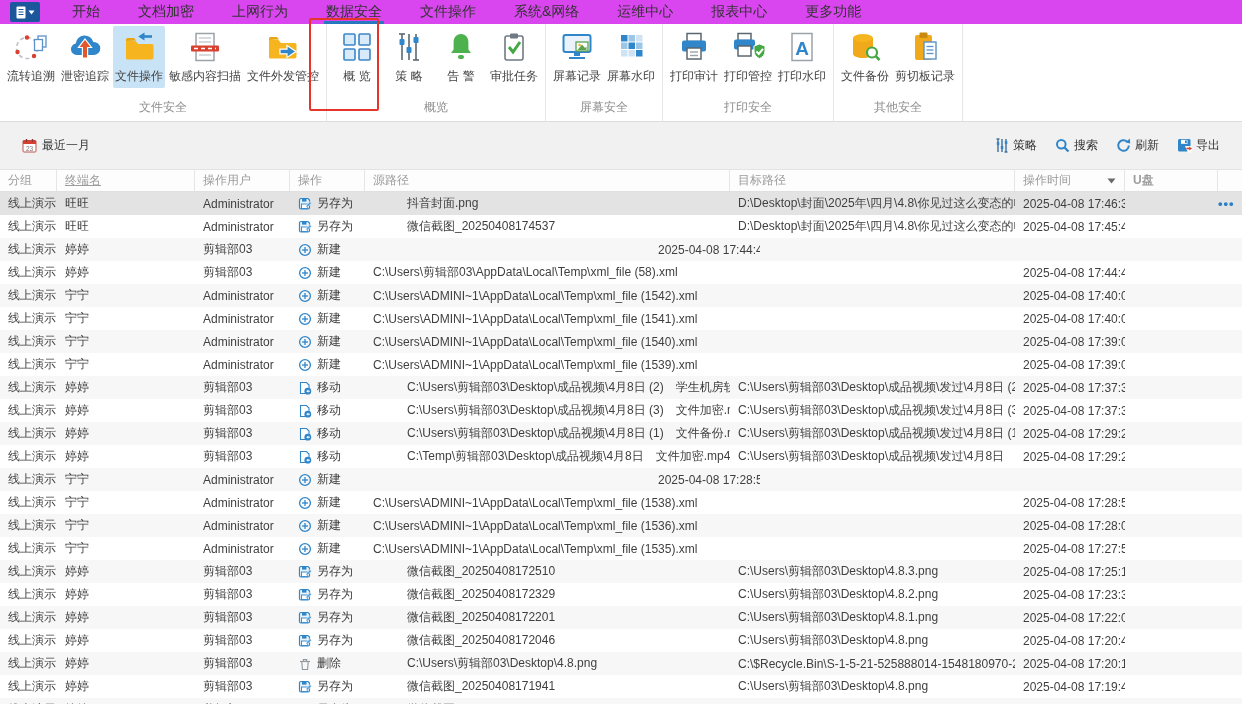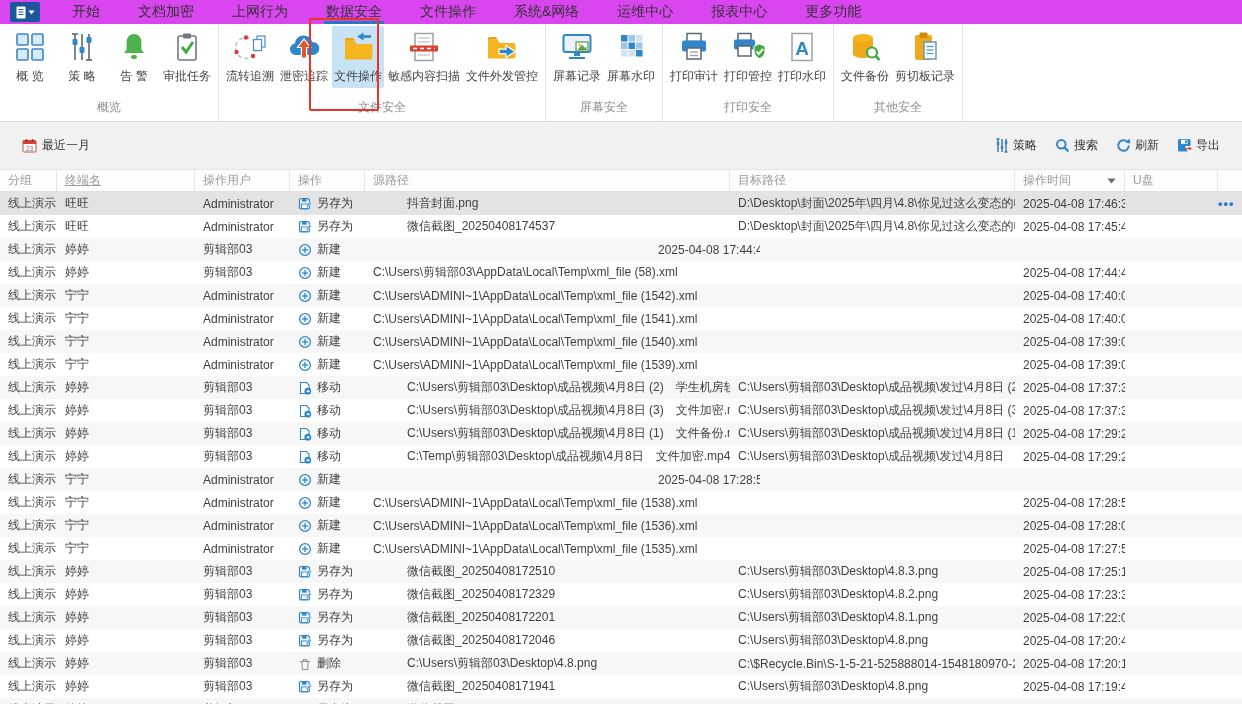--- a/index.html
+++ b/index.html
@@ -77,20 +77,81 @@
       <div class="menu-item">更多功能</div>
     </nav>
 </div>
 
 <div class="ribbon" id="ribbon">
     <section class="ribbon-group">
       <div class="rg-items">
         <div class="ribbon-item">
           <span class="ribbon-icon">
             <svg width="36" height="32" viewBox="0 0 36 32">
+              <circle cx="14" cy="17" r="10.5" fill="none" stroke="#bcc2c8" stroke-width="1.6" stroke-dasharray="4 3"></circle>
+              <rect x="25" y="5" width="8" height="11" fill="#fff" stroke="#5b93c9" stroke-width="1.3"></rect>
+              <rect x="21.5" y="8.5" width="8" height="11" fill="#fff" stroke="#5b93c9" stroke-width="1.3"></rect>
+              <circle cx="14" cy="6.5" r="2.2" fill="#d8402f"></circle>
+              <circle cx="4.5" cy="21" r="2.2" fill="#d8402f"></circle>
+              <circle cx="21" cy="25" r="2.2" fill="#d8402f"></circle>
+            </svg>
+          </span>
+          <span class="ribbon-label">流转追溯</span>
+        </div>
+        <div class="ribbon-item">
+          <span class="ribbon-icon">
+            <svg width="36" height="32" viewBox="0 0 36 32">
+              <path d="M9.5 24a5.8 5.8 0 0 1-.8-11.5A9 9 0 0 1 26.3 11a6.3 6.3 0 0 1 .9 13z" fill="#2f86ca"></path>
+              <polygon points="18,8 24.5,16.5 20.6,16.5 20.6,27 15.4,27 15.4,16.5 11.5,16.5" fill="#e2572b" stroke="#fff" stroke-width="1.2"></polygon>
+            </svg>
+          </span>
+          <span class="ribbon-label">泄密追踪</span>
+        </div>
+        <div class="ribbon-item highlighted">
+          <span class="ribbon-icon">
+            <svg width="36" height="32" viewBox="0 0 36 32">
+              <path d="M5 10h9.5l2.5 3H31a1.5 1.5 0 0 1 1.5 1.5v12A2 2 0 0 1 30.5 28.5h-24A1.5 1.5 0 0 1 5 27z" fill="#f6b51e"></path>
+              <path d="M5 10V8.5A1.5 1.5 0 0 1 6.5 7H13l2 2.5z" fill="#e8a50f"></path>
+              <path d="M31 5.5h-8.5" stroke="#2f86ca" stroke-width="2.6" fill="none"></path>
+              <polygon points="23.5,1.6 23.5,9.4 17.2,5.5" fill="#2f86ca"></polygon>
+            </svg>
+          </span>
+          <span class="ribbon-label">文件操作</span>
+        </div>
+        <div class="ribbon-item">
+          <span class="ribbon-icon">
+            <svg width="36" height="32" viewBox="0 0 36 32">
+              <rect x="9" y="2.5" width="18" height="27" fill="#fff" stroke="#9aa2aa" stroke-width="1.5"></rect>
+              <line x1="12" y1="7" x2="24" y2="7" stroke="#c4c9ce" stroke-width="1.4"></line>
+              <line x1="12" y1="11" x2="24" y2="11" stroke="#c4c9ce" stroke-width="1.4"></line>
+              <line x1="12" y1="24" x2="24" y2="24" stroke="#c4c9ce" stroke-width="1.4"></line>
+              <rect x="4" y="14.5" width="28" height="6" rx="1" fill="#d8402f"></rect>
+              <line x1="7" y1="17.5" x2="29" y2="17.5" stroke="#fff" stroke-width="1.6" stroke-dasharray="4 3"></line>
+            </svg>
+          </span>
+          <span class="ribbon-label">敏感内容扫描</span>
+        </div>
+        <div class="ribbon-item">
+          <span class="ribbon-icon">
+            <svg width="36" height="32" viewBox="0 0 36 32">
+              <path d="M4 9h9.5l2.5 3H30a1.5 1.5 0 0 1 1.5 1.5v12A2 2 0 0 1 29.5 27.5h-24A1.5 1.5 0 0 1 4 26z" fill="#f6b51e"></path>
+              <path d="M4 9V7.5A1.5 1.5 0 0 1 5.5 6H12l2 2.5z" fill="#e8a50f"></path>
+              <polygon points="22,14.5 31,20.5 22,26.5 22,22.8 15,22.8 15,18.2 22,18.2" fill="#2f86ca" stroke="#fff" stroke-width="1.2"></polygon>
+            </svg>
+          </span>
+          <span class="ribbon-label">文件外发管控</span>
+        </div>
+      </div>
+      <div class="rg-label">文件安全</div>
+    </section>
+    <section class="ribbon-group">
+      <div class="rg-items">
+        <div class="ribbon-item">
+          <span class="ribbon-icon">
+            <svg width="36" height="32" viewBox="0 0 36 32">
               <g fill="#d9ebfa" stroke="#3c87c8" stroke-width="1.6">
                 <rect x="5" y="3" width="11" height="11" rx="1"></rect>
                 <rect x="20" y="3" width="11" height="11" rx="1"></rect>
                 <rect x="5" y="18" width="11" height="11" rx="1"></rect>
                 <rect x="20" y="18" width="11" height="11" rx="1"></rect>
               </g>
             </svg>
           </span>
           <span class="ribbon-label">概 览</span>
         </div>
@@ -127,81 +188,20 @@
             <svg width="36" height="32" viewBox="0 0 36 32">
               <rect x="9" y="5" width="18" height="24" rx="2" fill="#fff" stroke="#707a84" stroke-width="1.6"></rect>
               <rect x="14" y="2.5" width="8" height="5" rx="1" fill="#707a84"></rect>
               <polyline points="13,16 17,21 24,11" fill="none" stroke="#45a845" stroke-width="3"></polyline>
             </svg>
           </span>
           <span class="ribbon-label">审批任务</span>
         </div>
       </div>
       <div class="rg-label">概览</div>
-    </section>
-    <section class="ribbon-group">
-      <div class="rg-items">
-        <div class="ribbon-item">
-          <span class="ribbon-icon">
-            <svg width="36" height="32" viewBox="0 0 36 32">
-              <circle cx="14" cy="17" r="10.5" fill="none" stroke="#bcc2c8" stroke-width="1.6" stroke-dasharray="4 3"></circle>
-              <rect x="25" y="5" width="8" height="11" fill="#fff" stroke="#5b93c9" stroke-width="1.3"></rect>
-              <rect x="21.5" y="8.5" width="8" height="11" fill="#fff" stroke="#5b93c9" stroke-width="1.3"></rect>
-              <circle cx="14" cy="6.5" r="2.2" fill="#d8402f"></circle>
-              <circle cx="4.5" cy="21" r="2.2" fill="#d8402f"></circle>
-              <circle cx="21" cy="25" r="2.2" fill="#d8402f"></circle>
-            </svg>
-          </span>
-          <span class="ribbon-label">流转追溯</span>
-        </div>
-        <div class="ribbon-item">
-          <span class="ribbon-icon">
-            <svg width="36" height="32" viewBox="0 0 36 32">
-              <path d="M9.5 24a5.8 5.8 0 0 1-.8-11.5A9 9 0 0 1 26.3 11a6.3 6.3 0 0 1 .9 13z" fill="#2f86ca"></path>
-              <polygon points="18,8 24.5,16.5 20.6,16.5 20.6,27 15.4,27 15.4,16.5 11.5,16.5" fill="#e2572b" stroke="#fff" stroke-width="1.2"></polygon>
-            </svg>
-          </span>
-          <span class="ribbon-label">泄密追踪</span>
-        </div>
-        <div class="ribbon-item highlighted">
-          <span class="ribbon-icon">
-            <svg width="36" height="32" viewBox="0 0 36 32">
-              <path d="M5 10h9.5l2.5 3H31a1.5 1.5 0 0 1 1.5 1.5v12A2 2 0 0 1 30.5 28.5h-24A1.5 1.5 0 0 1 5 27z" fill="#f6b51e"></path>
-              <path d="M5 10V8.5A1.5 1.5 0 0 1 6.5 7H13l2 2.5z" fill="#e8a50f"></path>
-              <path d="M31 5.5h-8.5" stroke="#2f86ca" stroke-width="2.6" fill="none"></path>
-              <polygon points="23.5,1.6 23.5,9.4 17.2,5.5" fill="#2f86ca"></polygon>
-            </svg>
-          </span>
-          <span class="ribbon-label">文件操作</span>
-        </div>
-        <div class="ribbon-item">
-          <span class="ribbon-icon">
-            <svg width="36" height="32" viewBox="0 0 36 32">
-              <rect x="9" y="2.5" width="18" height="27" fill="#fff" stroke="#9aa2aa" stroke-width="1.5"></rect>
-              <line x1="12" y1="7" x2="24" y2="7" stroke="#c4c9ce" stroke-width="1.4"></line>
-              <line x1="12" y1="11" x2="24" y2="11" stroke="#c4c9ce" stroke-width="1.4"></line>
-              <line x1="12" y1="24" x2="24" y2="24" stroke="#c4c9ce" stroke-width="1.4"></line>
-              <rect x="4" y="14.5" width="28" height="6" rx="1" fill="#d8402f"></rect>
-              <line x1="7" y1="17.5" x2="29" y2="17.5" stroke="#fff" stroke-width="1.6" stroke-dasharray="4 3"></line>
-            </svg>
-          </span>
-          <span class="ribbon-label">敏感内容扫描</span>
-        </div>
-        <div class="ribbon-item">
-          <span class="ribbon-icon">
-            <svg width="36" height="32" viewBox="0 0 36 32">
-              <path d="M4 9h9.5l2.5 3H30a1.5 1.5 0 0 1 1.5 1.5v12A2 2 0 0 1 29.5 27.5h-24A1.5 1.5 0 0 1 4 26z" fill="#f6b51e"></path>
-              <path d="M4 9V7.5A1.5 1.5 0 0 1 5.5 6H12l2 2.5z" fill="#e8a50f"></path>
-              <polygon points="22,14.5 31,20.5 22,26.5 22,22.8 15,22.8 15,18.2 22,18.2" fill="#2f86ca" stroke="#fff" stroke-width="1.2"></polygon>
-            </svg>
-          </span>
-          <span class="ribbon-label">文件外发管控</span>
-        </div>
-      </div>
-      <div class="rg-label">文件安全</div>
     </section>
     <section class="ribbon-group">
       <div class="rg-items">
         <div class="ribbon-item">
           <span class="ribbon-icon">
             <svg width="36" height="32" viewBox="0 0 36 32">
               <rect x="4.5" y="4" width="27" height="17" rx="2" fill="#eaf3fb" stroke="#2f86ca" stroke-width="2"></rect>
               <rect x="15" y="21" width="6" height="4" fill="#2f86ca"></rect>
               <line x1="10" y1="27" x2="26" y2="27" stroke="#2f86ca" stroke-width="2"></line>
               <rect x="17" y="11" width="12" height="9" fill="#fff" stroke="#5da24e" stroke-width="1.3"></rect>
@@ -396,21 +396,21 @@
         <span>目标路径</span>
       </div>
       <div class="gh-cell" style="width: 110px; text-align: center;">
         <span>操作时间</span>
         <span class="gh-filter">
           <svg width="9" height="6" viewBox="0 0 9 6">
             <polygon points="0.5,0.5 8.5,0.5 4.5,5.5" fill="#6a6a6a"></polygon>
           </svg>
         </span>
       </div>
-      <div class="gh-cell" style="width: 93px;">
+      <div class="gh-cell" style="width: 93px; font-weight: bold;">
         <span>U盘</span>
       </div>
       <div class="gh-cell filler" style="width: 24px;">
         <span></span>
       </div>
     </div>
   <div class="grid-body" id="gridBody">
       <div class="g-row selected">
         <div class="g-cell" style="width: 57px;">线上演示</div>
         <div class="g-cell" style="width: 138px;">旺旺</div>

